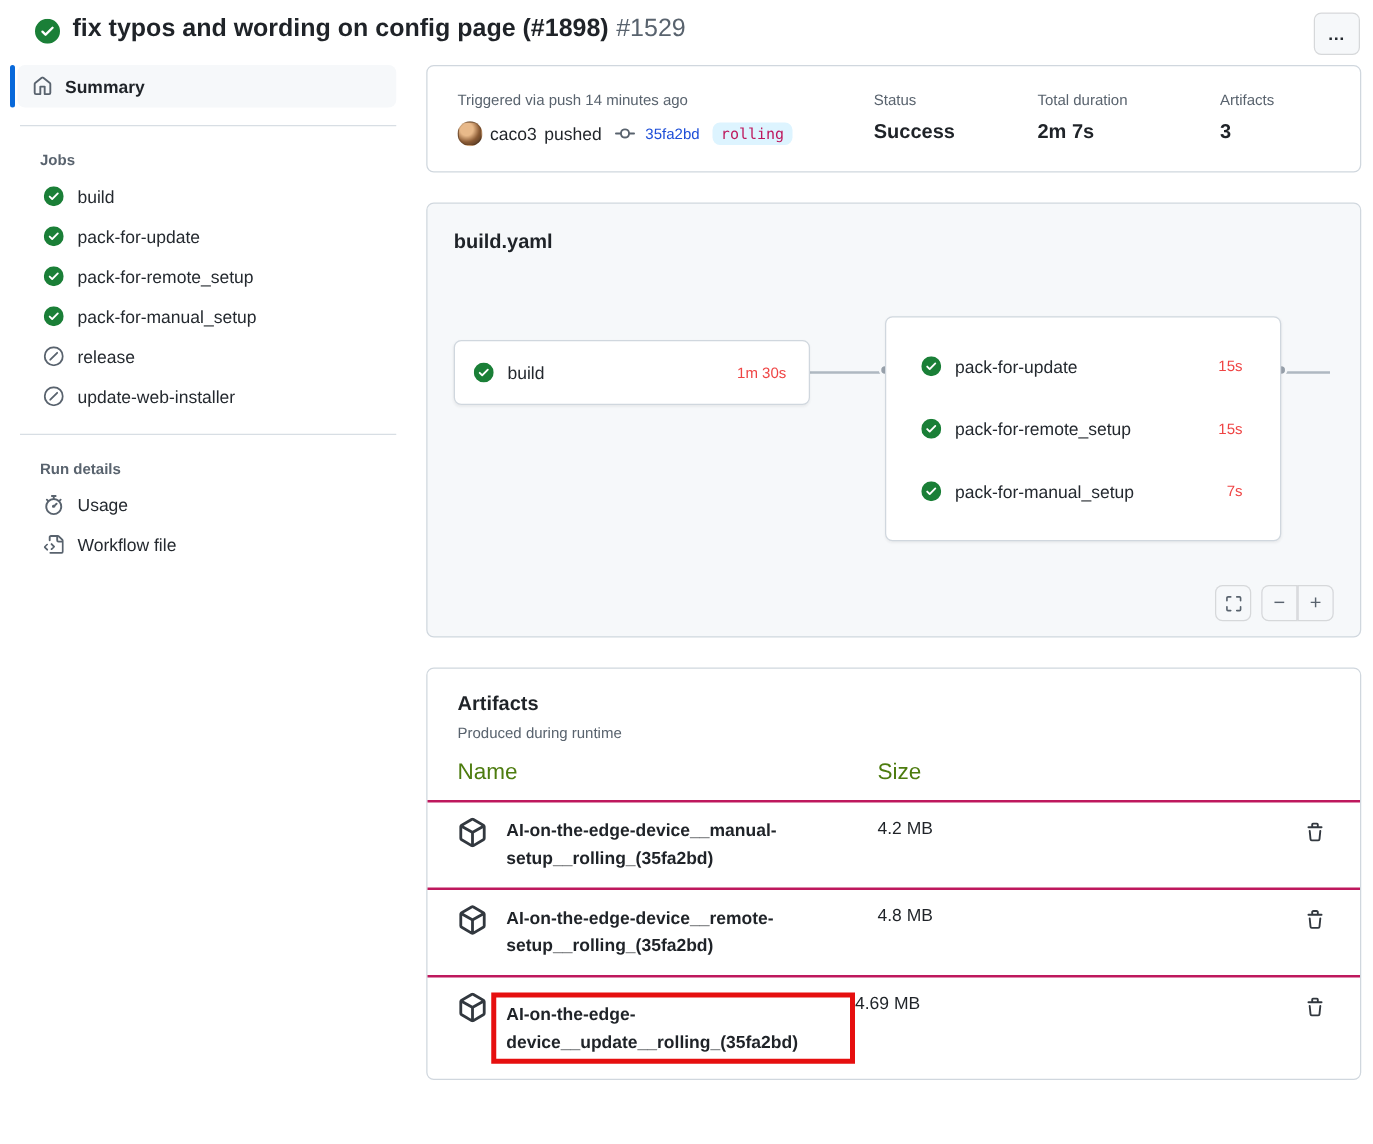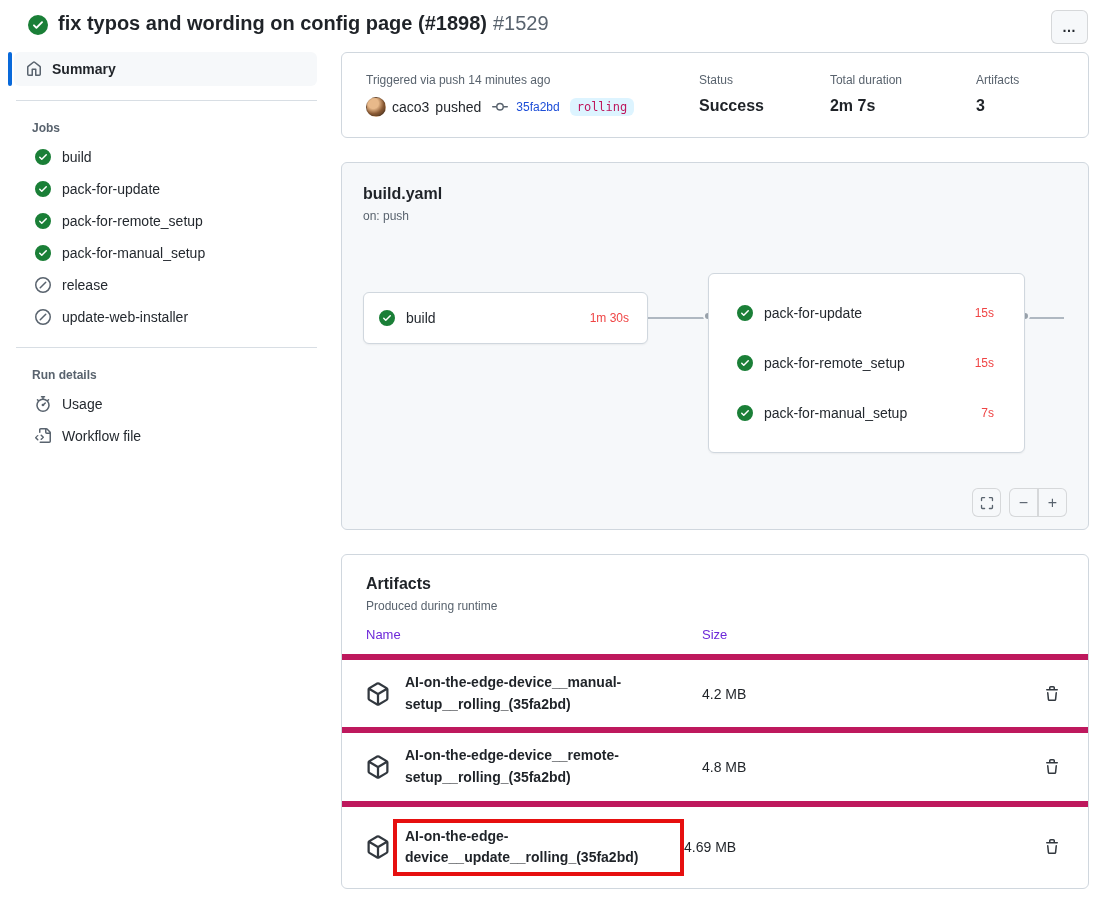--- a/index.html
+++ b/index.html
@@ -80,23 +80,23 @@
   .gbtn { background: #f6f8fa; border: 1px solid rgba(31,35,40,0.15); color: #59636e; width: 29px; height: 29px; border-radius: 6px; display: flex; align-items: center; justify-content: center; cursor: pointer; font-size: 16px; font-family: inherit; padding: 0; }
   .zoom-group { display: flex; }
   .zoom-group .gbtn:first-child { border-radius: 6px 0 0 6px; border-right-width: 0.5px; }
   .zoom-group .gbtn:last-child { border-radius: 0 6px 6px 0; border-left-width: 0.5px; }
 
   
   .artifacts-card { padding-top: 20px; margin-bottom: 0; }
   .art-head { padding: 0 24px; }
   .art-title { font-size: 16px; font-weight: 700; margin: 0 0 6px 0; }
   .art-sub { font-size: 12px; color: #59636e; }
-  .art-cols { display: flex; padding: 14px 24px 12px 24px; color: #6d28d9; font-size: 13px; }
+  .art-cols { display: flex; padding: 14px 24px 12px 24px; color: #4d7c0f; font-size: 18px; }
   .col-name { width: 336px; }
-  .artifact-row { display: flex; align-items: center; padding: 12px 24px; border-top: 6px solid #be185d; min-height: 70px; }
+  .artifact-row { display: flex; align-items: flex-start; padding: 12px 24px; border-top: 2px solid #be185d; min-height: 70px; }
   .pkg-icon { width: 24px; flex-shrink: 0; margin-right: 15px; }
   .name-cell { width: 297px; font-weight: 700; line-height: 1.55; cursor: pointer; overflow-wrap: break-word; }
   .red-annotation { border: 4px solid #e60f0f; padding: 3px 8px; margin-left: -12px; width: 291px; }
   .size-cell { color: #1f2328; }
   .row-spacer { flex: 1; }
   .trash-btn { background: none; border: none; cursor: pointer; padding: 4px; }
 </style>
 </head>
 <body>
 
@@ -230,21 +230,20 @@
       </div>
       <div class="stat-block" style="margin-right:0;">
         <div class="muted-label">Artifacts</div>
         <div class="stat-value">3</div>
       </div>
     </section>
 
     <section class="card graph-card">
       <div class="graph-head">
         <h2 class="graph-title">build.yaml</h2>
-        <div class="graph-sub">on: push</div>
       </div>
       <div class="graph-area">
         <div class="edge-line" style="left:306px; width:60px;"></div>
         <div class="edge-line" style="left:683px; width:39px;"></div>
         <div class="edge-dot" style="left:296px;"></div>
         <div class="edge-dot" style="left:361px;"></div>
         <div class="edge-dot" style="left:678px;"></div>
 
         <div class="node node-build">
           <span class="ic-success">

